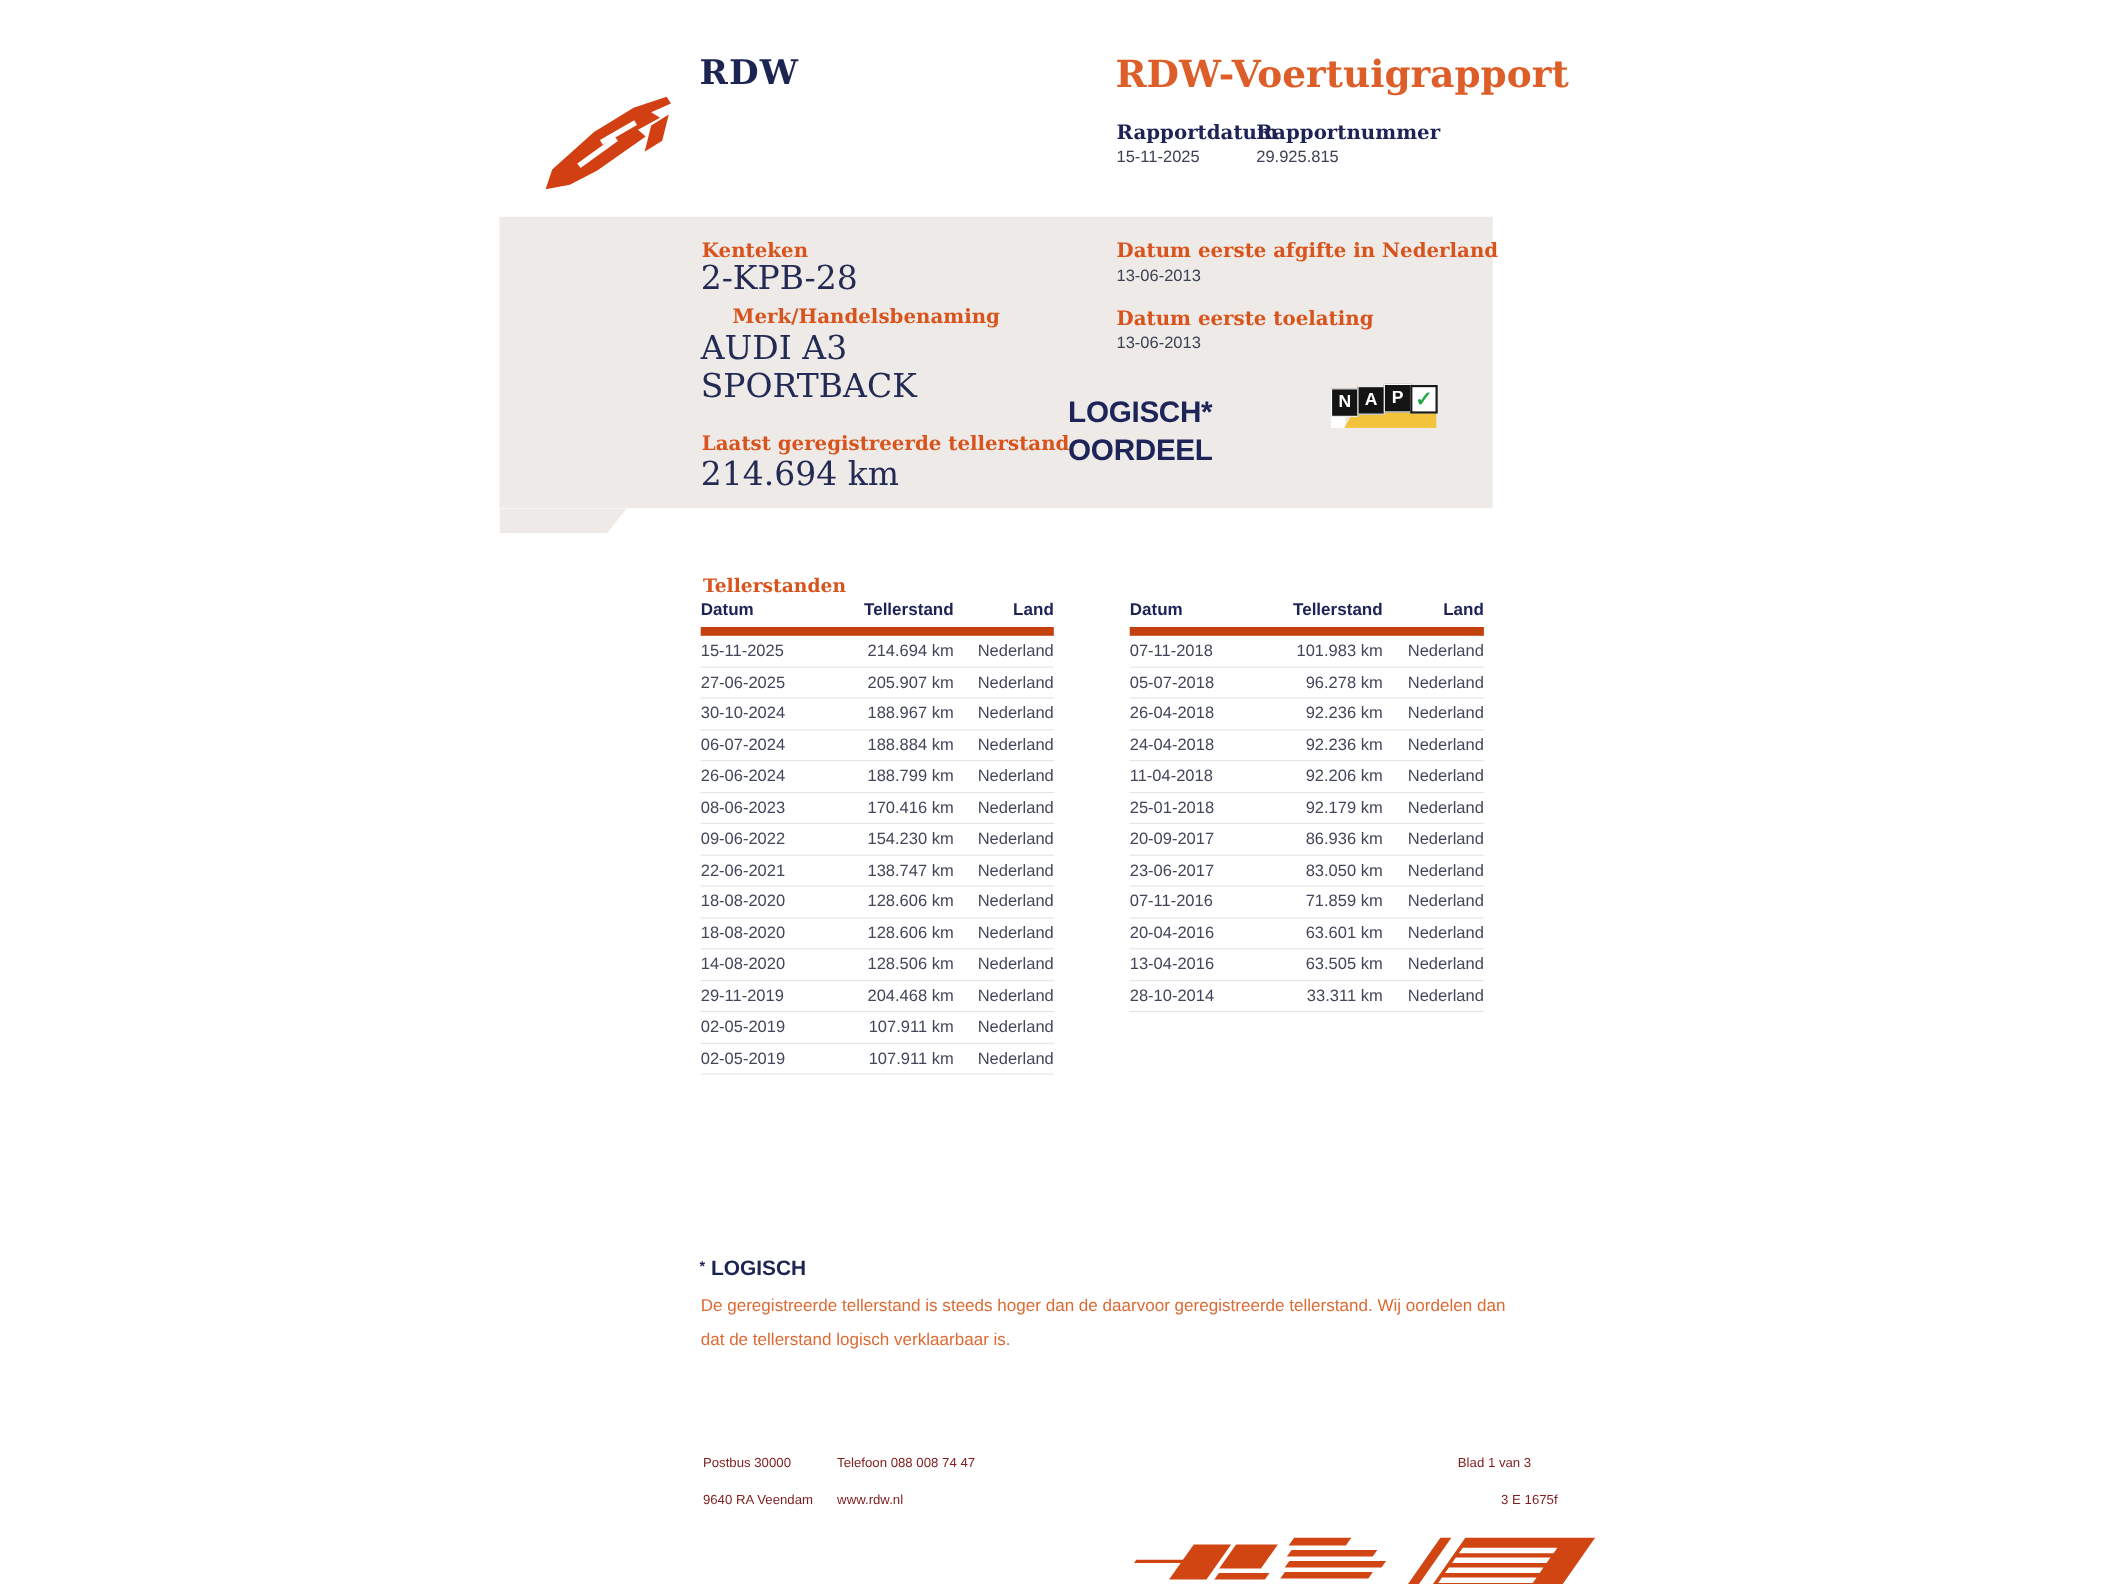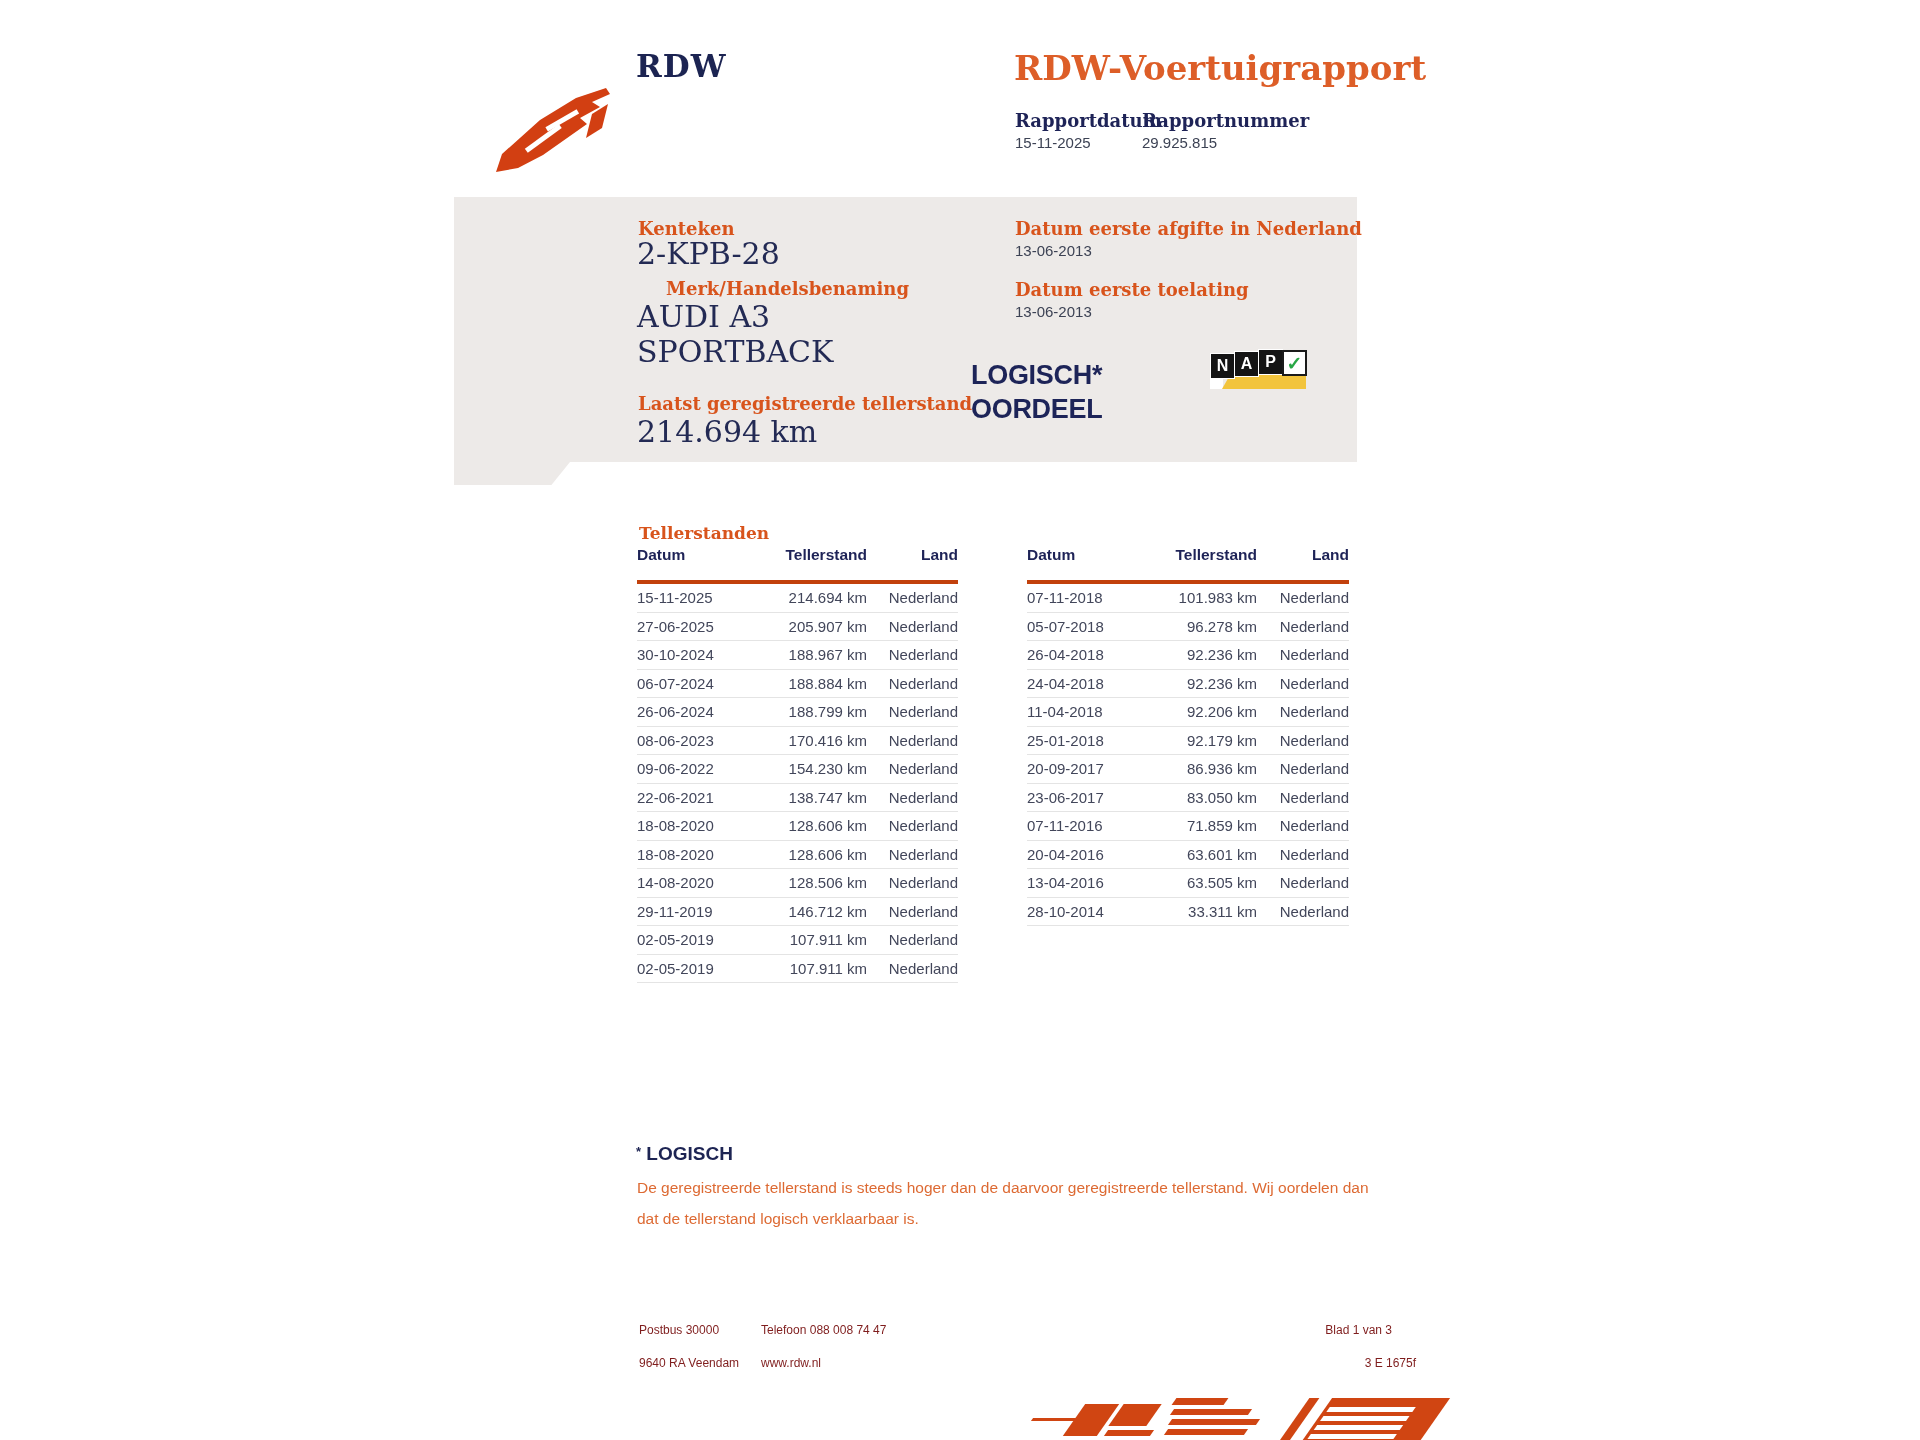--- a/index.html
+++ b/index.html
@@ -26,21 +26,21 @@
   .nap{width:100px;height:47px;}
   .nap-yellow{position:absolute;left:14px;top:22px;width:84px;height:21px;background:#f2c43c;clip-path:polygon(12px 0,100% 0,100% 100%,0 100%);}
   .nap-white-notch{position:absolute;left:2px;top:31px;width:13px;height:12px;background:#ffffff;}
   .nap-tile{position:absolute;width:23px;height:24px;background:#141414;color:#fff;font-weight:bold;font-size:16px;
     display:flex;align-items:center;justify-content:center;border:1px solid #ffffff;}
   .nap-check-tile{position:absolute;width:21px;height:22px;background:#ffffff;border:2px solid #1a1a1a;
     display:flex;align-items:center;justify-content:center;color:#28a745;font-size:19px;font-weight:bold;}
 
   
   .ttable{position:absolute;font-size:15px;color:#42465a;}
-  .thead{display:flex;font-weight:bold;color:#1e2357;font-size:15.5px;border-bottom:4px solid #c2410c;padding-bottom:16px;}
+  .thead{display:flex;font-weight:bold;color:#1e2357;font-size:15.5px;border-bottom:8px solid #c2410c;padding-bottom:6px;}
   .trow{display:flex;height:27.5px;align-items:center;border-bottom:1px solid #e4e4e4;}
   .col0{width:118px;text-align:left;}
   .col1{width:112px;text-align:right;}
   .col2{flex:1;text-align:right;}
 
   
   .fn-head{font-size:19px;font-weight:bold;color:#1d2453;}
   .fn-star{font-size:13px;vertical-align:4px;font-weight:bold;color:#1d2453;}
   .fn-body{font-size:15.5px;line-height:31px;color:#dd6a33;width:752px;}
 
@@ -164,21 +164,21 @@
           <div class="col1">128.606 km</div>
           <div class="col2">Nederland</div>
         </div>
         <div class="trow">
           <div class="col0">14-08-2020</div>
           <div class="col1">128.506 km</div>
           <div class="col2">Nederland</div>
         </div>
         <div class="trow">
           <div class="col0">29-11-2019</div>
-          <div class="col1">146.712 km</div>
+          <div class="col1">204.468 km</div>
           <div class="col2">Nederland</div>
         </div>
         <div class="trow">
           <div class="col0">02-05-2019</div>
           <div class="col1">107.911 km</div>
           <div class="col2">Nederland</div>
         </div>
         <div class="trow">
           <div class="col0">02-05-2019</div>
           <div class="col1">107.911 km</div>

